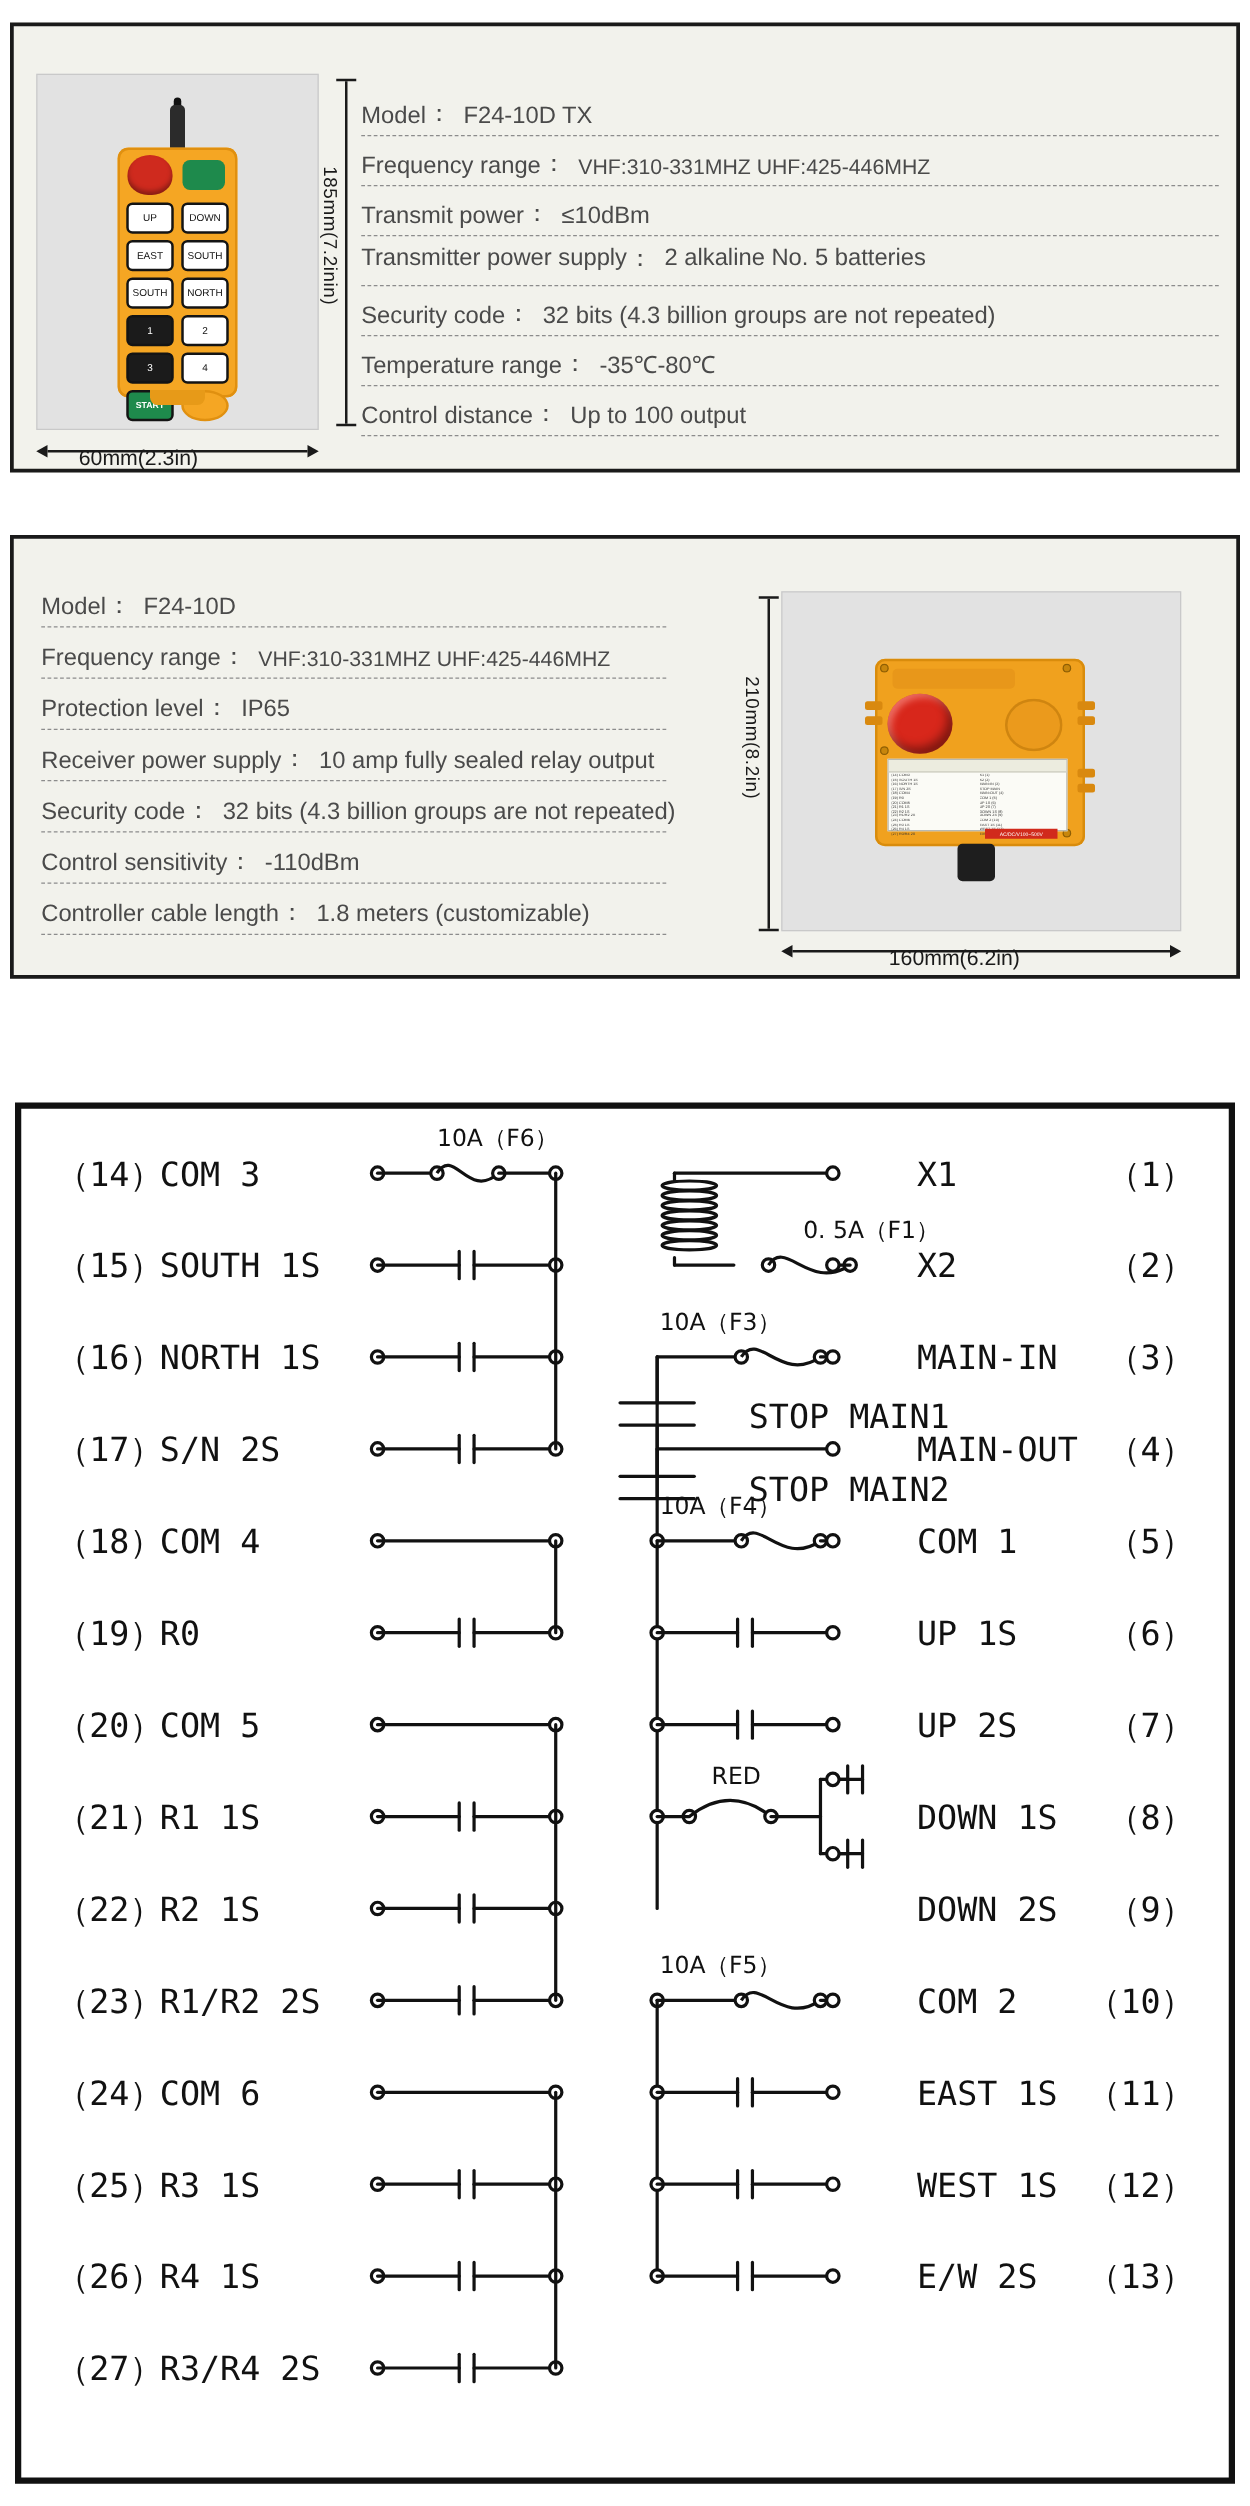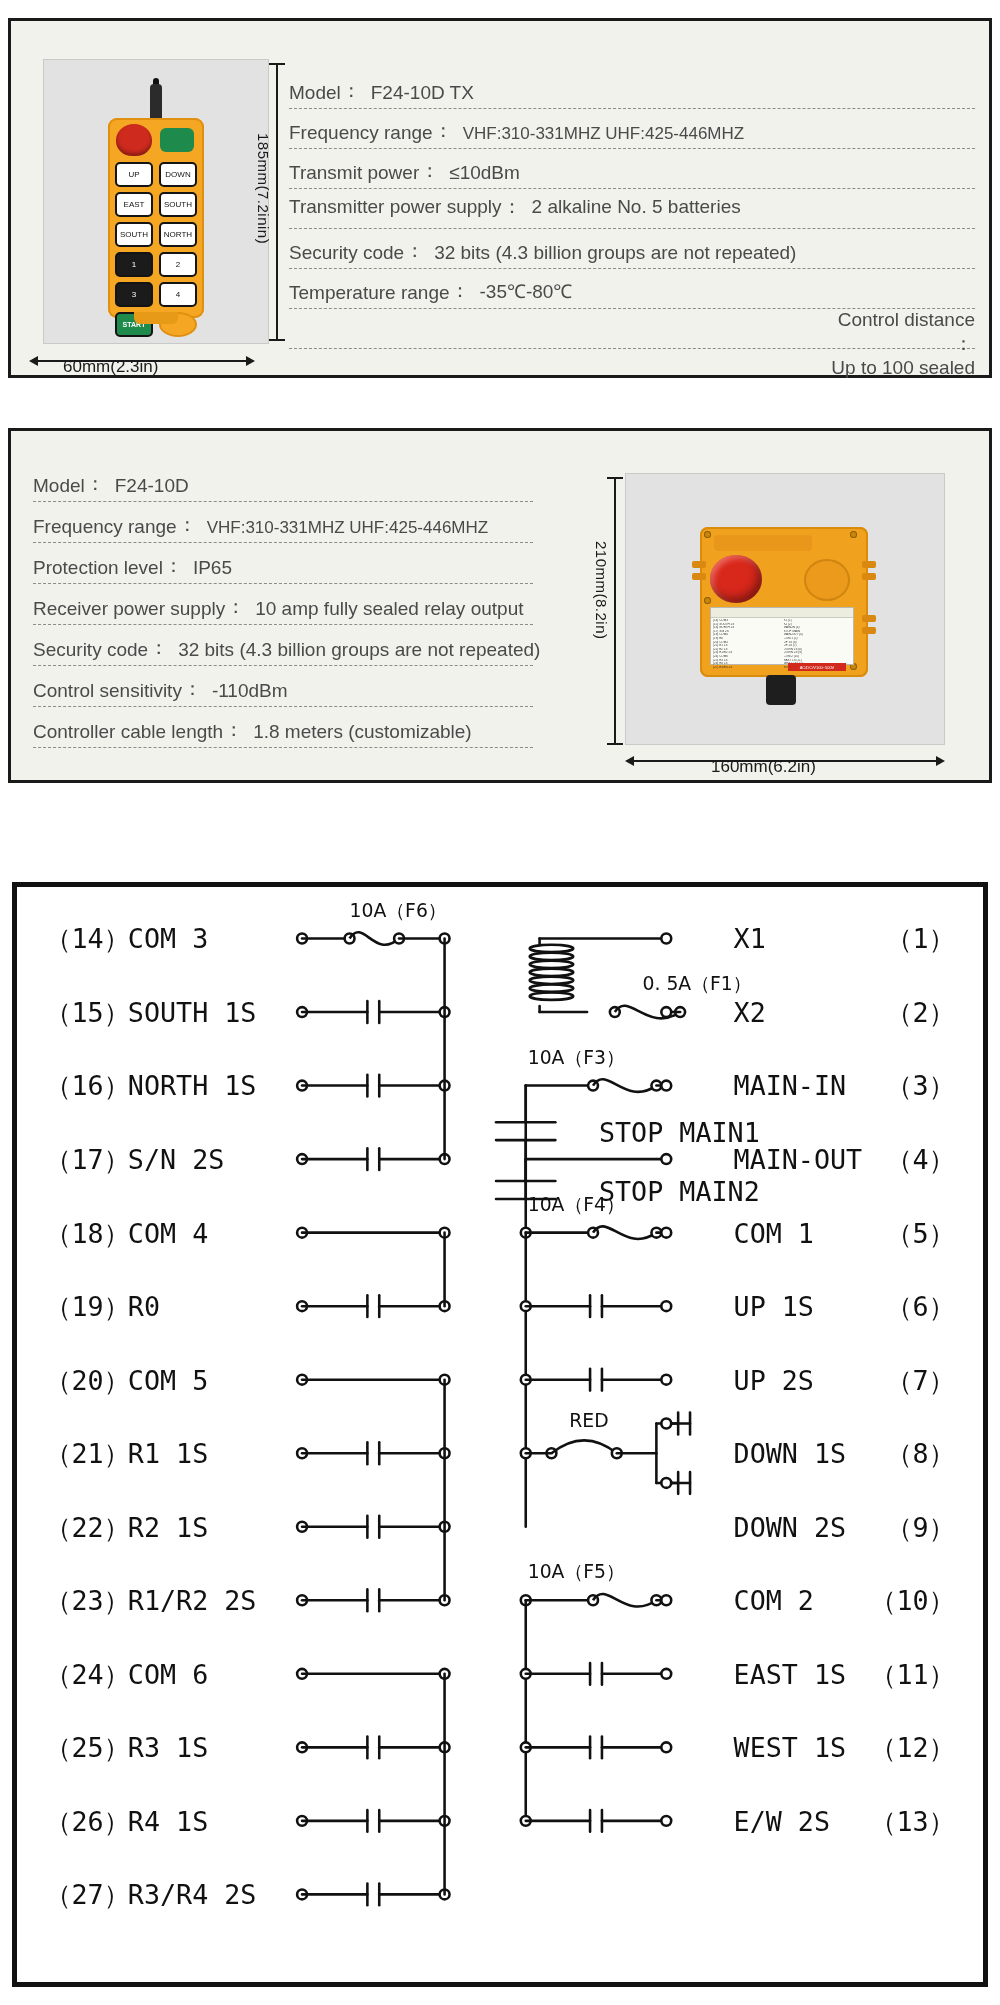--- a/index.html
+++ b/index.html
@@ -84,21 +84,21 @@
   .wtxt{font-family:"DejaVu Sans Mono","Liberation Mono",monospace;fill:#111;}
   .wlbl{font-family:"DejaVu Sans",sans-serif;fill:#111;}
 </style>
 </head>
 <body>
 
 <div class="page">
 
   <div class="panel" id="panel-tx">
 
-    <div class="photo" style="left:32px;top:38px;width:226px;height:285px;">
+    <div class="photo" style="left:18px;top:38px;width:226px;height:285px;">
       <div class="tx">
         <div class="tx-ant2"></div>
         <div class="tx-ant"></div>
         <div class="tx-body"></div>
         <div class="tx-estop"></div>
         <div class="tx-sel"></div>
         <div class="tx-grid" id="tx-keys">
             <div class="tx-key">UP</div>
             <div class="tx-key">DOWN</div>
             <div class="tx-key">EAST</div>
@@ -154,24 +154,24 @@
         <div class="spec-row" style="height: 40px;">
           <span class="spec-label">Security code</span>
           <span class="spec-colon">：</span>
           <span class="spec-value">32 bits (4.3 billion groups are not repeated)</span>
         </div>
         <div class="spec-row" style="height: 40px; text-align: center;">
           <span class="spec-label">Temperature range</span>
           <span class="spec-colon">：</span>
           <span class="spec-value">-35℃-80℃</span>
         </div>
-        <div class="spec-row" style="height: 40px; flex-direction: column;">
+        <div class="spec-row" style="height: 40px;">
           <span class="spec-label">Control distance</span>
           <span class="spec-colon">：</span>
-          <span class="spec-value">Up to 100 sealed</span>
+          <span class="spec-value">Up to 100 output</span>
         </div>
       </div>
   </div>
 
   <div class="panel" id="panel-rx">
 
     <div class="spec-list" id="rx-specs" style="left:22px;top:30px;width:500px;">
         <div class="spec-row" style="height: 41px;">
           <span class="spec-label">Model</span>
           <span class="spec-colon">：</span>

